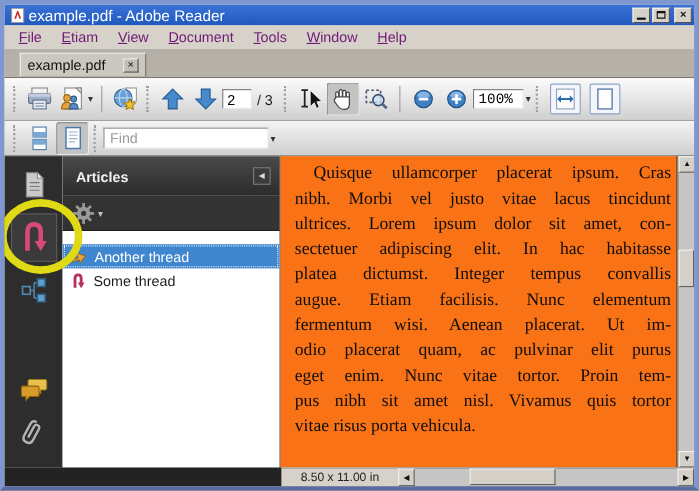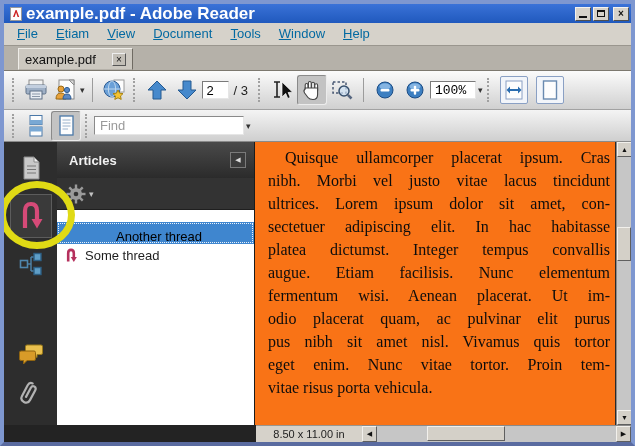--- a/index.html
+++ b/index.html
@@ -2,29 +2,29 @@
 <html><head>
 <meta charset="utf-8">
 <style>
   * { margin:0; padding:0; box-sizing:border-box; }
   html,body { width:635px; height:446px; background:#6b6b6b; font-family:"Liberation Sans", sans-serif; }
   .window { position:relative; width:635px; height:446px; border:4px solid #7e97d0; border-bottom-color:#5a6ba0; background:#d6d2ca; overflow:hidden; }
 
   
   .titlebar { height:19px; background:linear-gradient(#3a72d8,#2059bd); display:flex; align-items:center; padding:0 2px; }
   .pdficon { width:14px; height:14px; margin:0 3px; }
-  .titletext { color:#fff; font-size:17px; font-weight:bold; flex:1; white-space:nowrap; }
+  .titletext { color:#fff; font-size:14px; font-weight:normal; flex:1; white-space:nowrap; }
   .winbtn { width:16px; height:14px; background:#d6d2ca; border:1px solid; border-color:#f4f2ee #4f4f4f #4f4f4f #f4f2ee; margin-left:2px; position:relative; display:flex; align-items:center; justify-content:center; font-size:10px; font-weight:bold; color:#111; }
   .winbtn .minbar { position:absolute; bottom:2px; left:3px; width:8px; height:2px; background:#111; }
   .winbtn .maxbox { width:8px; height:7px; border:1px solid #111; border-top:2px solid #111; }
   .winbtn.close { margin-left:4px; }
 
   
   .menubar { height:23px; background:#d6d2ca; border-bottom:1px solid #9a968e; display:flex; align-items:center; padding-left:4px; }
-  .menu-item { display:inline-block; padding:0 9px; font-size:13px; color:#0369a1; line-height:22px; }
+  .menu-item { display:inline-block; padding:0 9px; font-size:13px; color:#701a75; line-height:22px; }
   .menu-item::first-letter { text-decoration:underline; }
 
   
   .tabstrip { height:25px; background:#b5b1a9; border-bottom:1px solid #7c786f; display:flex; align-items:flex-end; padding-left:14px; }
   .tab { height:22px; background:#ccc8c0; border:1px solid; border-color:#efede8 #6f6b63 #b5b1a9 #efede8; display:flex; align-items:center; padding:0 6px; gap:16px; font-size:13px; color:#111; }
   .tabclose { width:14px; height:13px; background:#c2beb6; border:1px solid; border-color:#eee #555 #555 #eee; font-size:10px; line-height:11px; text-align:center; color:#111; }
 
   
   .toolbar { display:flex; align-items:center; padding:0 4px; background:linear-gradient(#fbfbfb,#d0d0d0); }
   .tb1 { height:39px; border-bottom:1px solid #a2a2a2; }
@@ -52,21 +52,21 @@
   .navbtn.attach { margin-top:14px; }
 
   .panel { width:198px; display:flex; flex-direction:column; border-right:1px solid #1c1c1c; background:#fff; }
   .panel-header { height:36px; background:linear-gradient(#4a4a4a,#2b2b2b); display:flex; align-items:center; padding:0 8px 0 12px;gap:32px; }
   .panel-title { color:#f2f2f2; font-size:13px; font-weight:bold; flex:1; }
   .collapsebtn { width:16px; height:16px; background:#3c3c3c; border:1px solid #7a7a7a; color:#ddd; font-size:7px; display:flex; align-items:center; justify-content:center; }
   .panel-toolbar { height:32px; background:#333; border-bottom:1px solid #1f1f1f; display:flex; align-items:center; padding-left:9px; }
   .panel-toolbar .dd { color:#c2c2c2; margin-left:3px; }
   .panel-list { flex:1; background:#fff; padding-top:12px; font-size:13px; }
   .arow { height:22px; display:flex; align-items:center; gap:7px; padding-left:7px; color:#1d1d1d; }
-  .arow.selected { background:#3f86cf; color:#000000; outline:1px dotted #eaf2fb; outline-offset:-2px;flex-direction:column; }
+  .arow.selected { background:#3f86cf; color:#ffffff; outline:1px dotted #eaf2fb; outline-offset:-2px; }
 
   .docarea { flex:1; background:#f97316; border-right:1px solid #2a2a2a; overflow:hidden; }
   .page-text { padding:4px 5px 0 13px; font-family:"Liberation Serif","DejaVu Serif",serif; font-size:16px; line-height:23px; color:#0d0d0d; }
   .doc-line { height:23px; text-align:justify; text-align-last:justify; overflow:hidden; white-space:nowrap; }
   .doc-line.first { text-indent:17px; }
   .doc-line.last { text-align-last:left; }
 
   
   .vscroll { width:15px; background:#c6c6c6; border-left:1px solid #8a8a8a; display:flex; flex-direction:column; }
   .sbtn { width:15px; height:15px; background:#d4d0c8; border:1px solid; border-color:#f2f0ec #5f5f5f #5f5f5f #f2f0ec; font-size:7px; color:#111; display:flex; align-items:center; justify-content:center; flex:none; }
@@ -360,22 +360,22 @@
     <div class="docarea">
       <div class="page-text">
         <div class="doc-line first">Quisque ullamcorper placerat ipsum. Cras</div>
         <div class="doc-line">nibh.  Morbi vel justo vitae lacus tincidunt</div>
         <div class="doc-line">ultrices.  Lorem ipsum dolor sit amet, con-</div>
         <div class="doc-line">sectetuer adipiscing elit.  In hac habitasse</div>
         <div class="doc-line">platea dictumst.  Integer tempus convallis</div>
         <div class="doc-line">augue.  Etiam facilisis.  Nunc elementum</div>
         <div class="doc-line">fermentum wisi.  Aenean placerat.  Ut im-</div>
         <div class="doc-line">odio placerat quam, ac pulvinar elit purus</div>
+        <div class="doc-line">eget enim.  Nunc vitae tortor.  Proin tem-</div>
         <div class="doc-line">pus nibh sit amet nisl.  Vivamus quis tortor</div>
-        <div class="doc-line">eget enim.  Nunc vitae tortor.  Proin tem-</div>
         <div class="doc-line last">vitae risus porta vehicula.</div>
       </div>
     </div>
 
     <div class="vscroll">
       <div class="sbtn">
           <span>▲</span>
         </div>
       <div class="vtrack">
         <div class="vthumb"></div>

